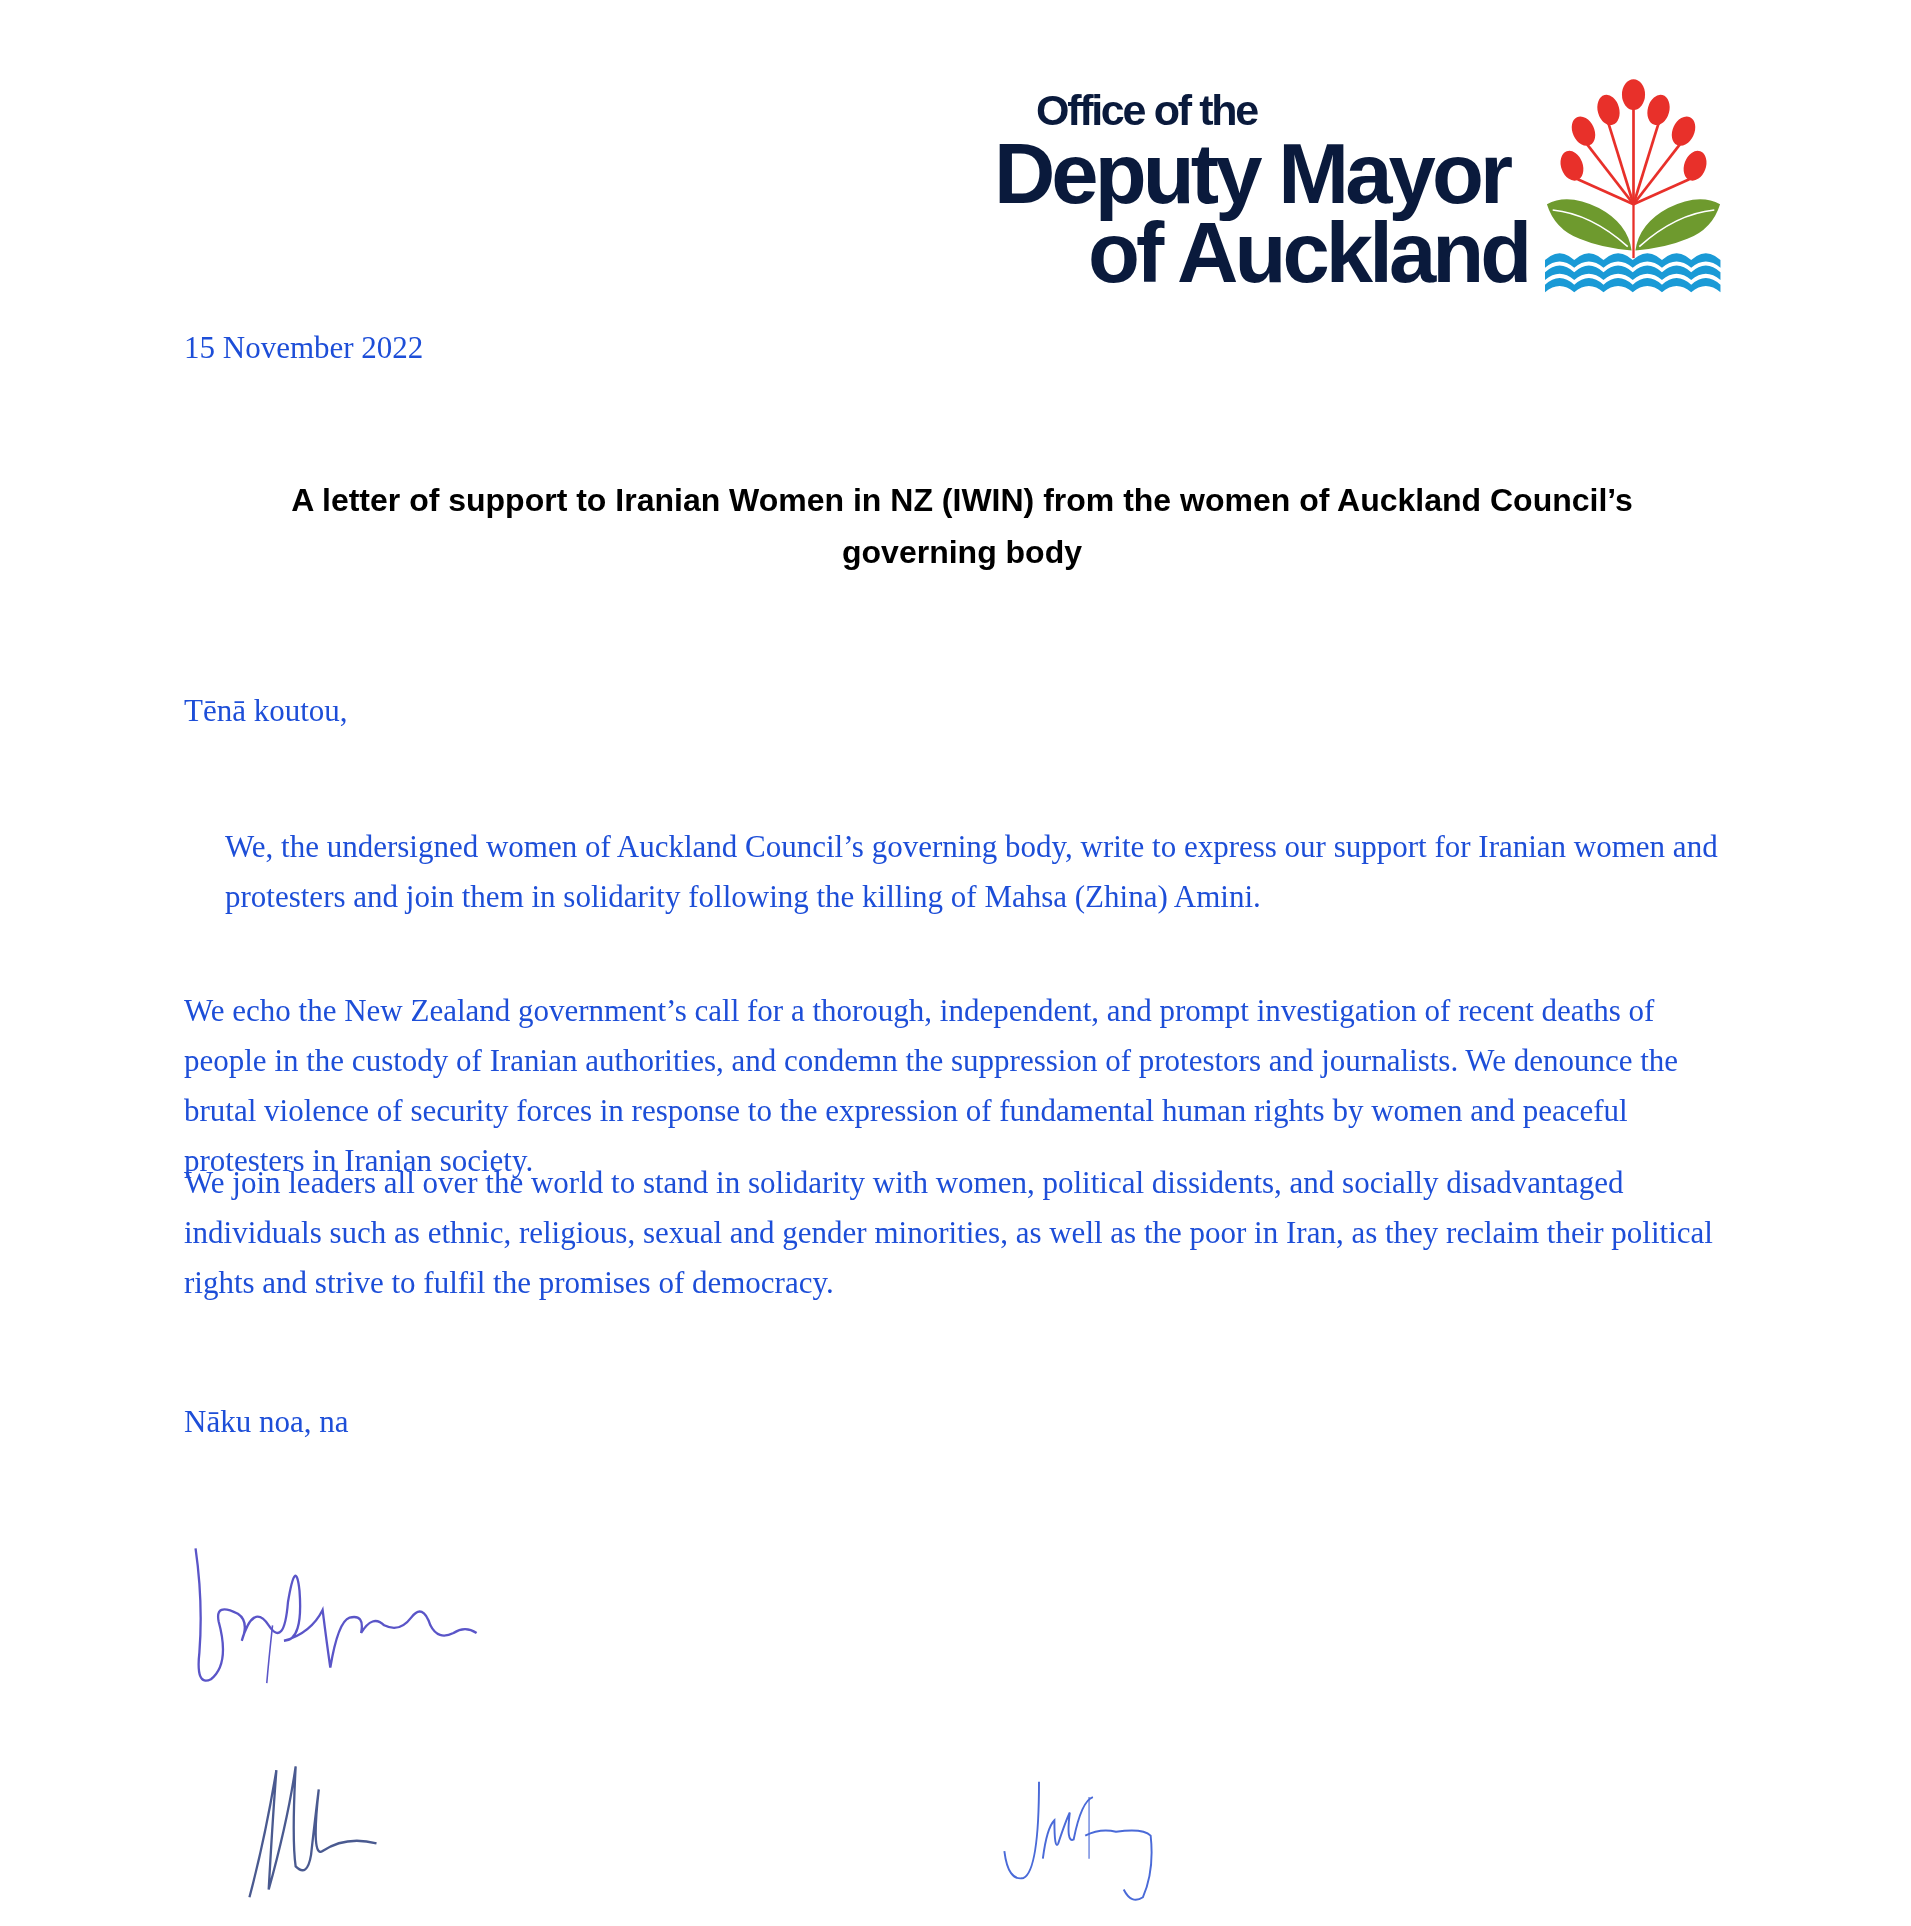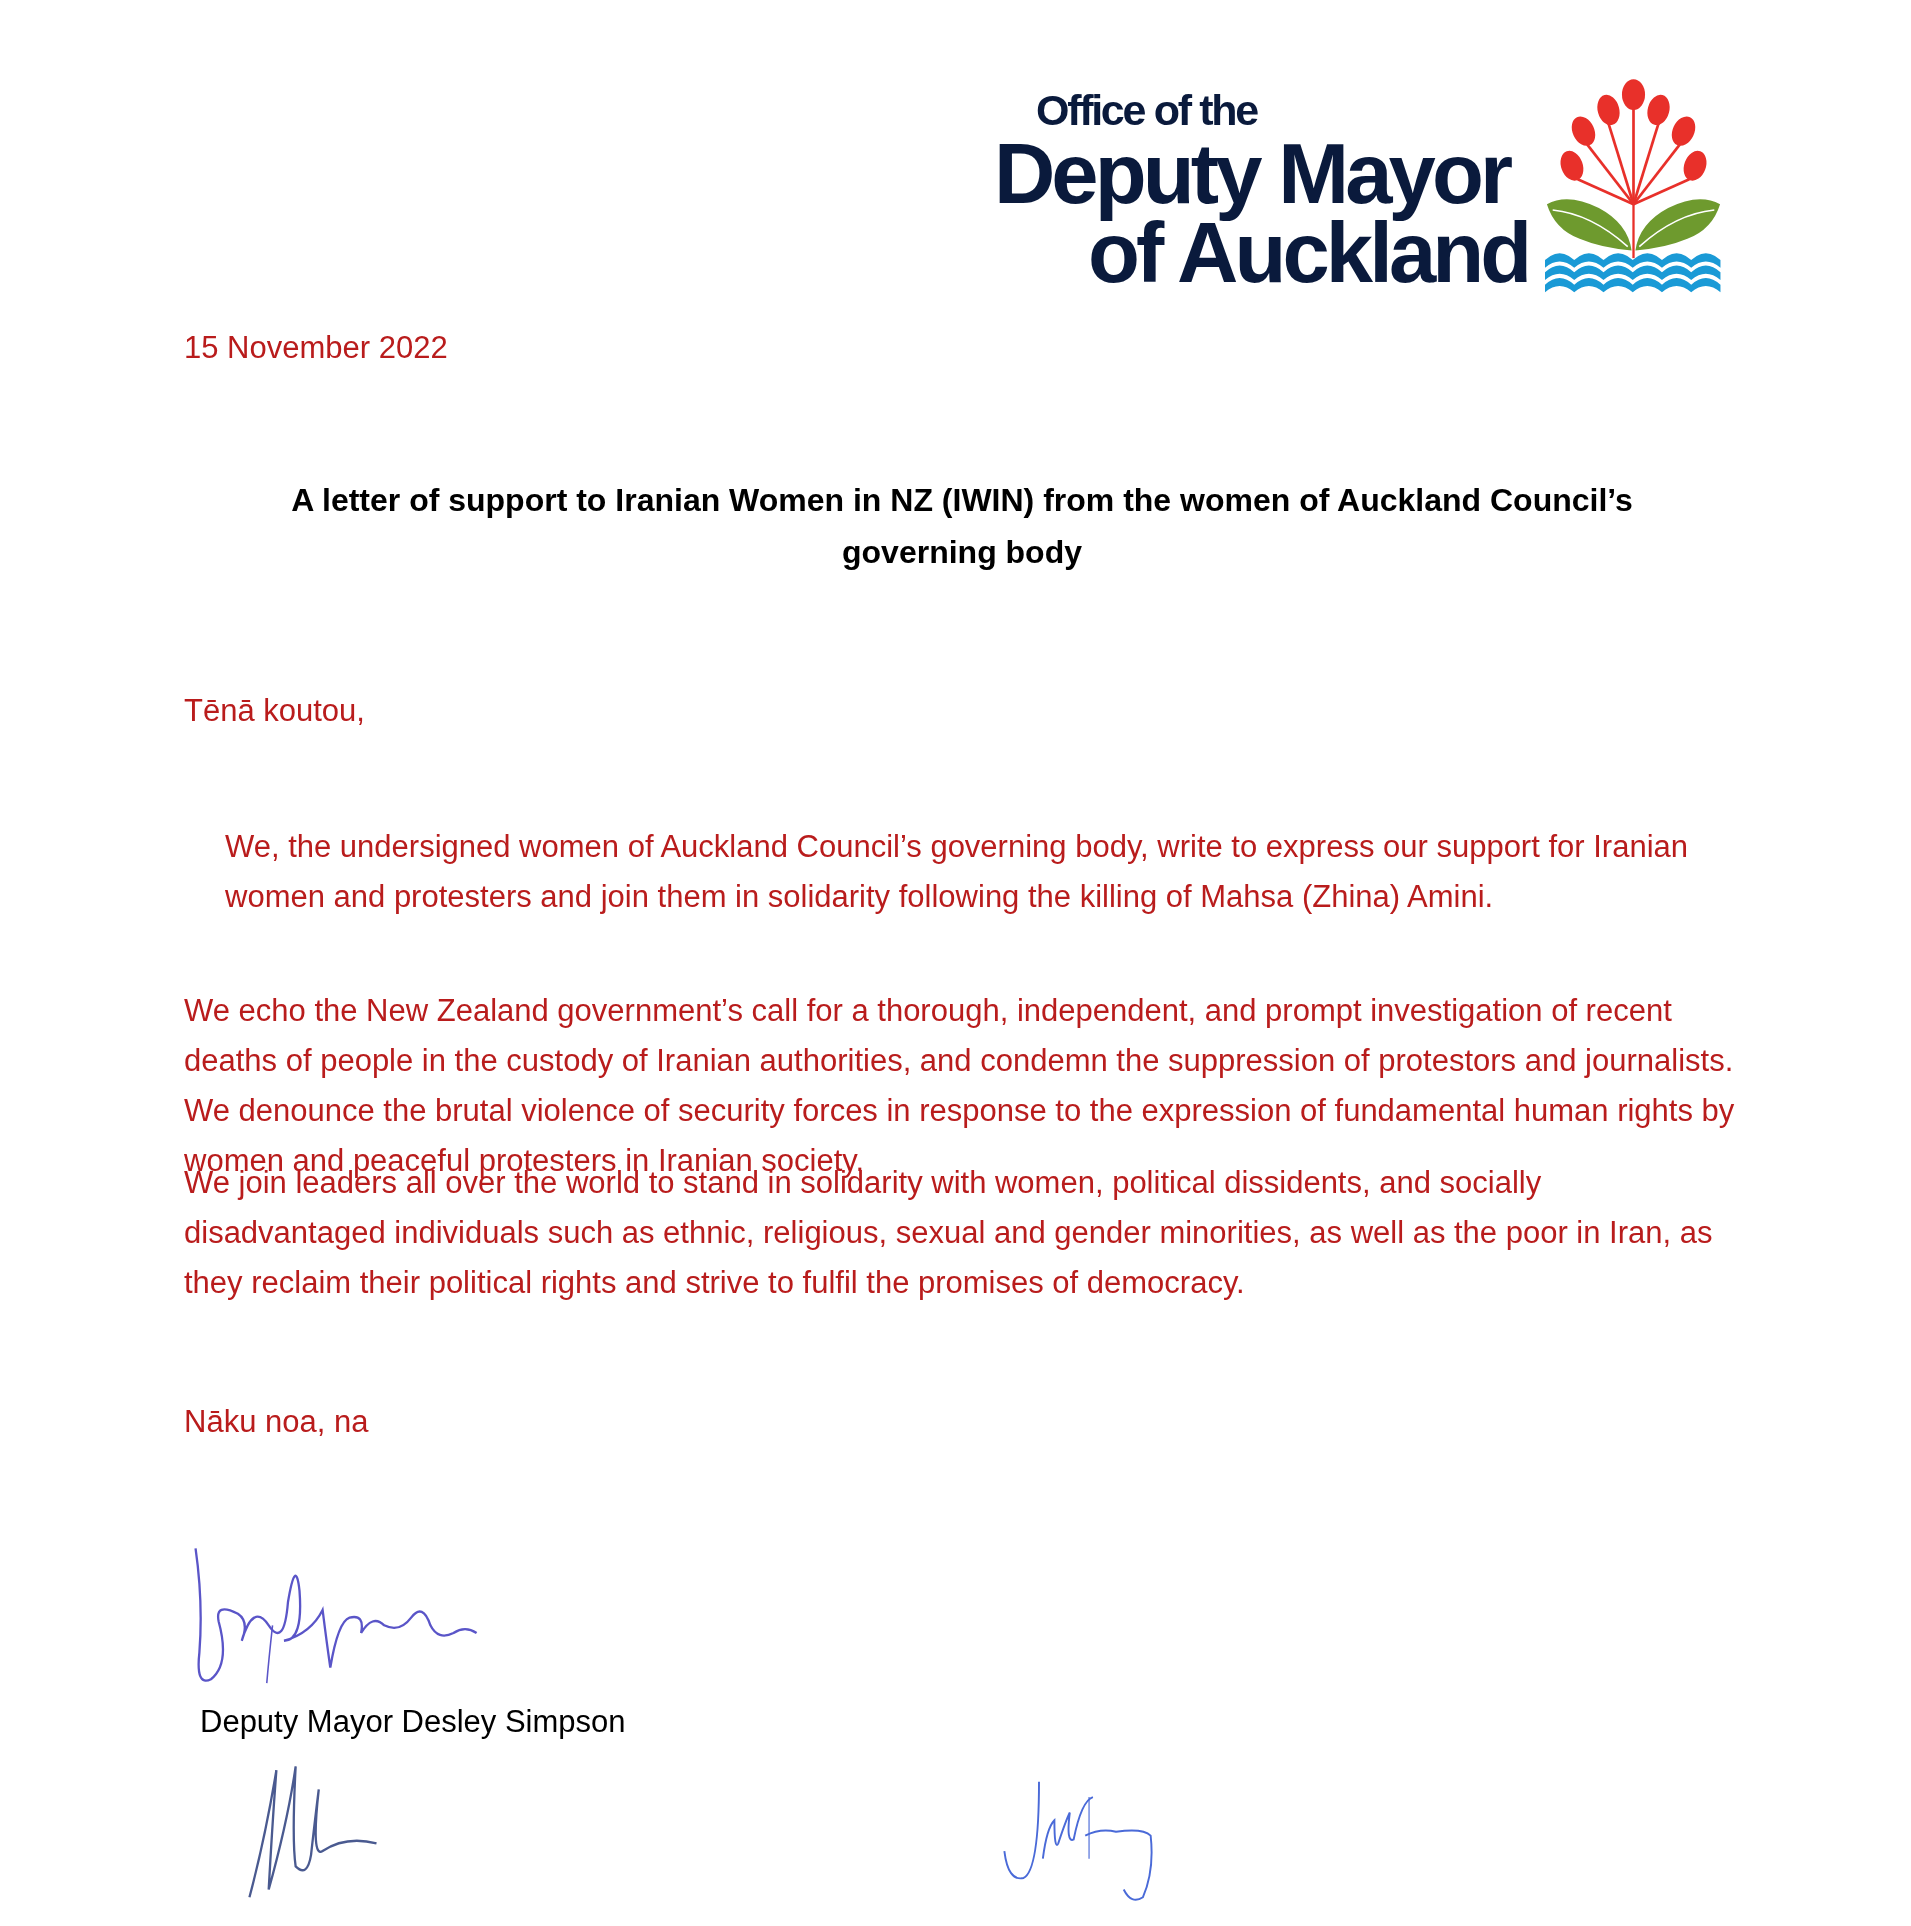--- a/index.html
+++ b/index.html
@@ -9,22 +9,22 @@
 
   
   .logo { position: absolute; left: 990px; top: 77px; width: 743px; height: 216px; }
   .logo-text { position: absolute; left: 0; top: 0; width: 547px; color: #0a1a3c; font-family: "Liberation Sans", sans-serif; font-weight: bold; letter-spacing: -1.5px; }
   .logo-line1 { position: absolute; left: 46px; top: 11.6px; font-size: 43px; line-height: 43px; white-space: nowrap; letter-spacing: -2.3px; }
   .logo-line2 { position: absolute; left: 3.9px; top: 54px; font-size: 85px; line-height: 85px; white-space: nowrap; letter-spacing: -3.9px; }
   .logo-line3 { position: absolute; left: 98px; top: 133px; font-size: 85px; line-height: 85px; white-space: nowrap; letter-spacing: -3.9px; }
   .logo-mark { position: absolute; left: 555px; top: 0; width: 177px; height: 216px; }
 
   
-  .body-text { position: absolute; left: 184px; width: 1556px; font-family: Liberation Sans, sans-serif;
-               font-size: 31px; line-height: 50px; color: #b91c1c; }
+  .body-text { position: absolute; left: 184px; width: 1556px; font-family: Liberation Serif, serif;
+               font-size: 31px; line-height: 50px; color: #1d4ed8; }
   .date { top: 323px; }
   .title { position: absolute; left: 184px; width: 1556px; top: 474px; text-align: center; font-weight: bold;
            font-size: 32px; line-height: 52px; }
   .greeting { top: 686px; }
   .para { margin: 0; }
   .p1 { top: 822px; margin-left: 41px; }
   .p2 { top: 942px; margin-top: 44px; }
   .p3 { top: 1158px; }
   .closing { top: 1397px; }
 
@@ -91,21 +91,20 @@
   <p class="body-text para p2">We echo the New Zealand government’s call for a thorough, independent, and prompt investigation of recent deaths of people in the custody of Iranian authorities, and condemn the suppression of protestors and journalists. We denounce the brutal violence of security forces in response to the expression of fundamental human rights by women and peaceful protesters in Iranian society.</p>
   <p class="body-text para p3">We join leaders all over the world to stand in solidarity with women, political dissidents, and socially disadvantaged individuals such as ethnic, religious, sexual and gender minorities, as well as the poor in Iran, as they reclaim their political rights and strive to fulfil the promises of democracy.</p>
 
   <div class="body-text closing">Nāku noa, na</div>
 
   <div class="sig-block" style="left:184px; top:1525px;">
     <svg class="sig-image" viewBox="0 0 1400 430">
       <path d="M30 60 Q50 200 40 330 Q30 420 70 400 Q120 360 90 250 Q80 200 140 230 Q170 250 150 300 Q180 200 220 260 Q260 320 270 200 Q290 80 300 170 Q310 300 260 300 Q330 280 360 220 Q370 300 380 370 Q400 250 430 240 Q470 230 460 280 Q490 230 520 260 Q560 280 590 240 Q620 200 640 260 Q660 300 700 280 Q730 260 760 280" stroke="#5a55c8" stroke-width="6" fill="none"></path>
       <path d="M230 260 Q220 350 215 410" stroke="#5a55c8" stroke-width="4" fill="none"></path>
     </svg>
-    <div class="sig-name">Deputy Mayor Desley Simpson</div>
   </div>
 
   <div class="sig-block" style="left:184px; top:1743px;">
     <svg class="sig-image" viewBox="0 0 1400 430">
       <path d="M170 400 Q210 250 240 70 Q230 200 220 380 Q270 200 290 60 Q280 250 290 320 Q320 350 330 290 Q340 200 350 120 Q330 300 360 280 Q420 240 500 260" stroke="#4a5a90" stroke-width="6" fill="none"></path>
     </svg>
     <div class="sig-name">Councillor Angela Dalton</div>
   </div>
 
 

